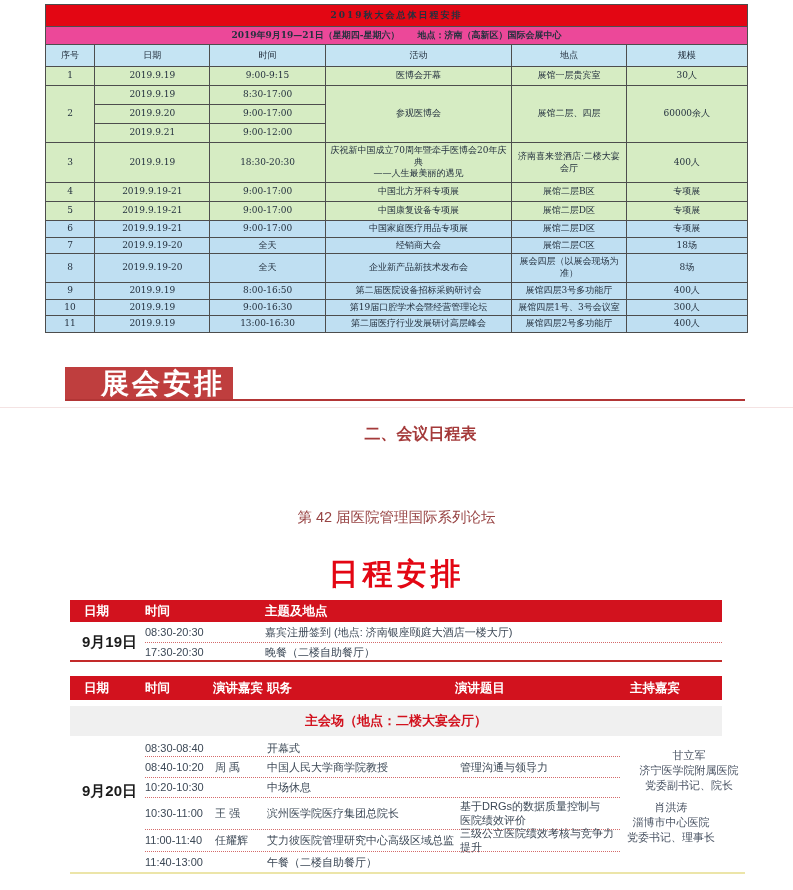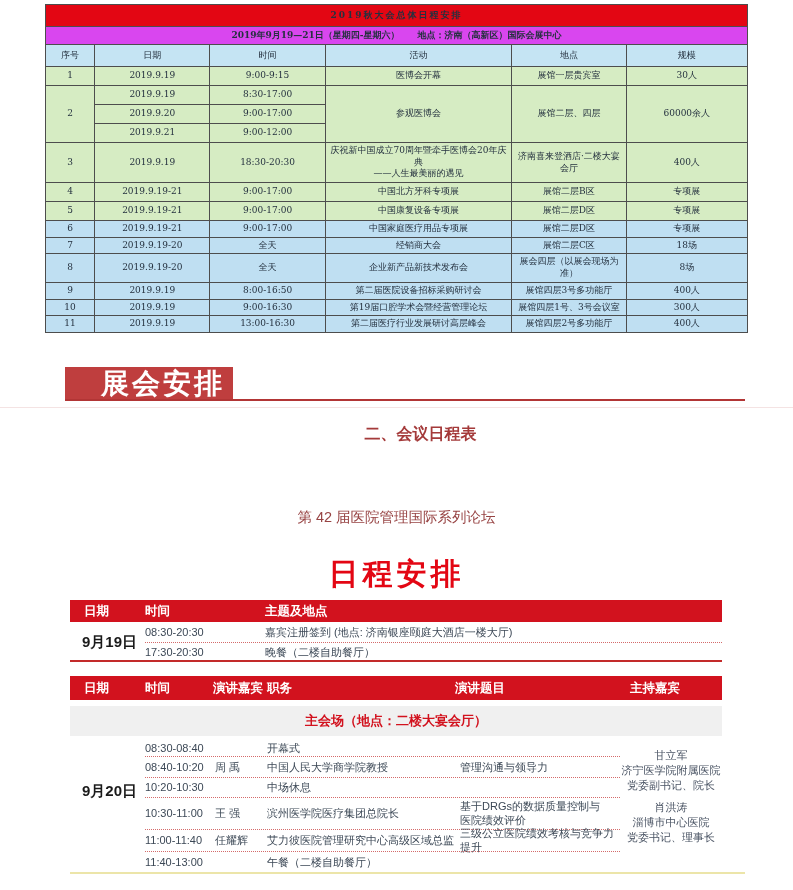--- a/index.html
+++ b/index.html
@@ -5,21 +5,21 @@
   * { margin:0; padding:0; box-sizing:border-box; }
   body { background:#fff; font-family:"Liberation Sans", sans-serif; }
   .page { position:relative; width:793px; height:890px; background:#fff; overflow:hidden; margin:0 auto; }
 
   
   .ov-wrap { position:absolute; left:45px; top:4px; }
   table.ov { border-collapse:collapse; table-layout:fixed; width:703px; font-family:"DejaVu Serif", serif; }
   table.ov td { border:1px solid #4d4d4d; text-align:center; vertical-align:middle;
                 font-size:9px; color:#25313f; padding:2px 3px; white-space:pre-line; line-height:1.3; }
   td.ov-title { background:#e30613; color:#ffffff; font-size:14px; font-weight:bold; height:22px; letter-spacing:2px; border:1px solid #c00; }
-  td.ov-sub   { background:#d946ef; color:#101010; font-weight:bold; font-size:12px; height:18px; }
+  td.ov-sub   { background:#ec4899; color:#101010; font-weight:bold; font-size:12px; height:18px; }
   tr.hd td    { background:#c5e4f3; height:22px; }
   tr.green td { background:#d6ecc3; height:19px; }
   tr.blue td  { background:#bfdff2; height:15px; }
 
   
   .banner-box { position:absolute; left:65px; top:367px; width:168px; height:34px;
                 background:#bf3e3e; color:#fff; font-size:28px; font-weight:bold;
                 text-align:center; line-height:34px; letter-spacing:3px;padding-left:28px; }
   .banner-line { position:absolute; left:65px; top:399px; width:680px; height:2px; background:#b23535; }
   .faint-line  { position:absolute; left:0; top:407px; width:793px; height:1px; background:#f4e3e3; }
@@ -266,21 +266,21 @@
         <span class="t">11:00-11:40</span>
         <span class="s">任耀辉</span>
         <span class="d">艾力彼医院管理研究中心高级区域总监</span>
         <span class="q">三级公立医院绩效考核与竞争力提升</span>
         <div class="fo-dot"></div>
       </div>
       <div class="fo-row" style="height: 22px;">
         <span class="t">11:40-13:00</span>
         <span class="d">午餐（二楼自助餐厅）</span>
       </div>
-      <div class="host-block" style="top: 8px;">
+      <div class="host-block" style="top: 8px; margin-left: 18px;">
         <div>甘立军</div>
         <div>济宁医学院附属医院</div>
         <div>党委副书记、院长</div>
       </div>
       <div class="host-block" style="top: 60px;">
         <div>肖洪涛</div>
         <div>淄博市中心医院</div>
         <div>党委书记、理事长</div>
       </div>
     </div>

